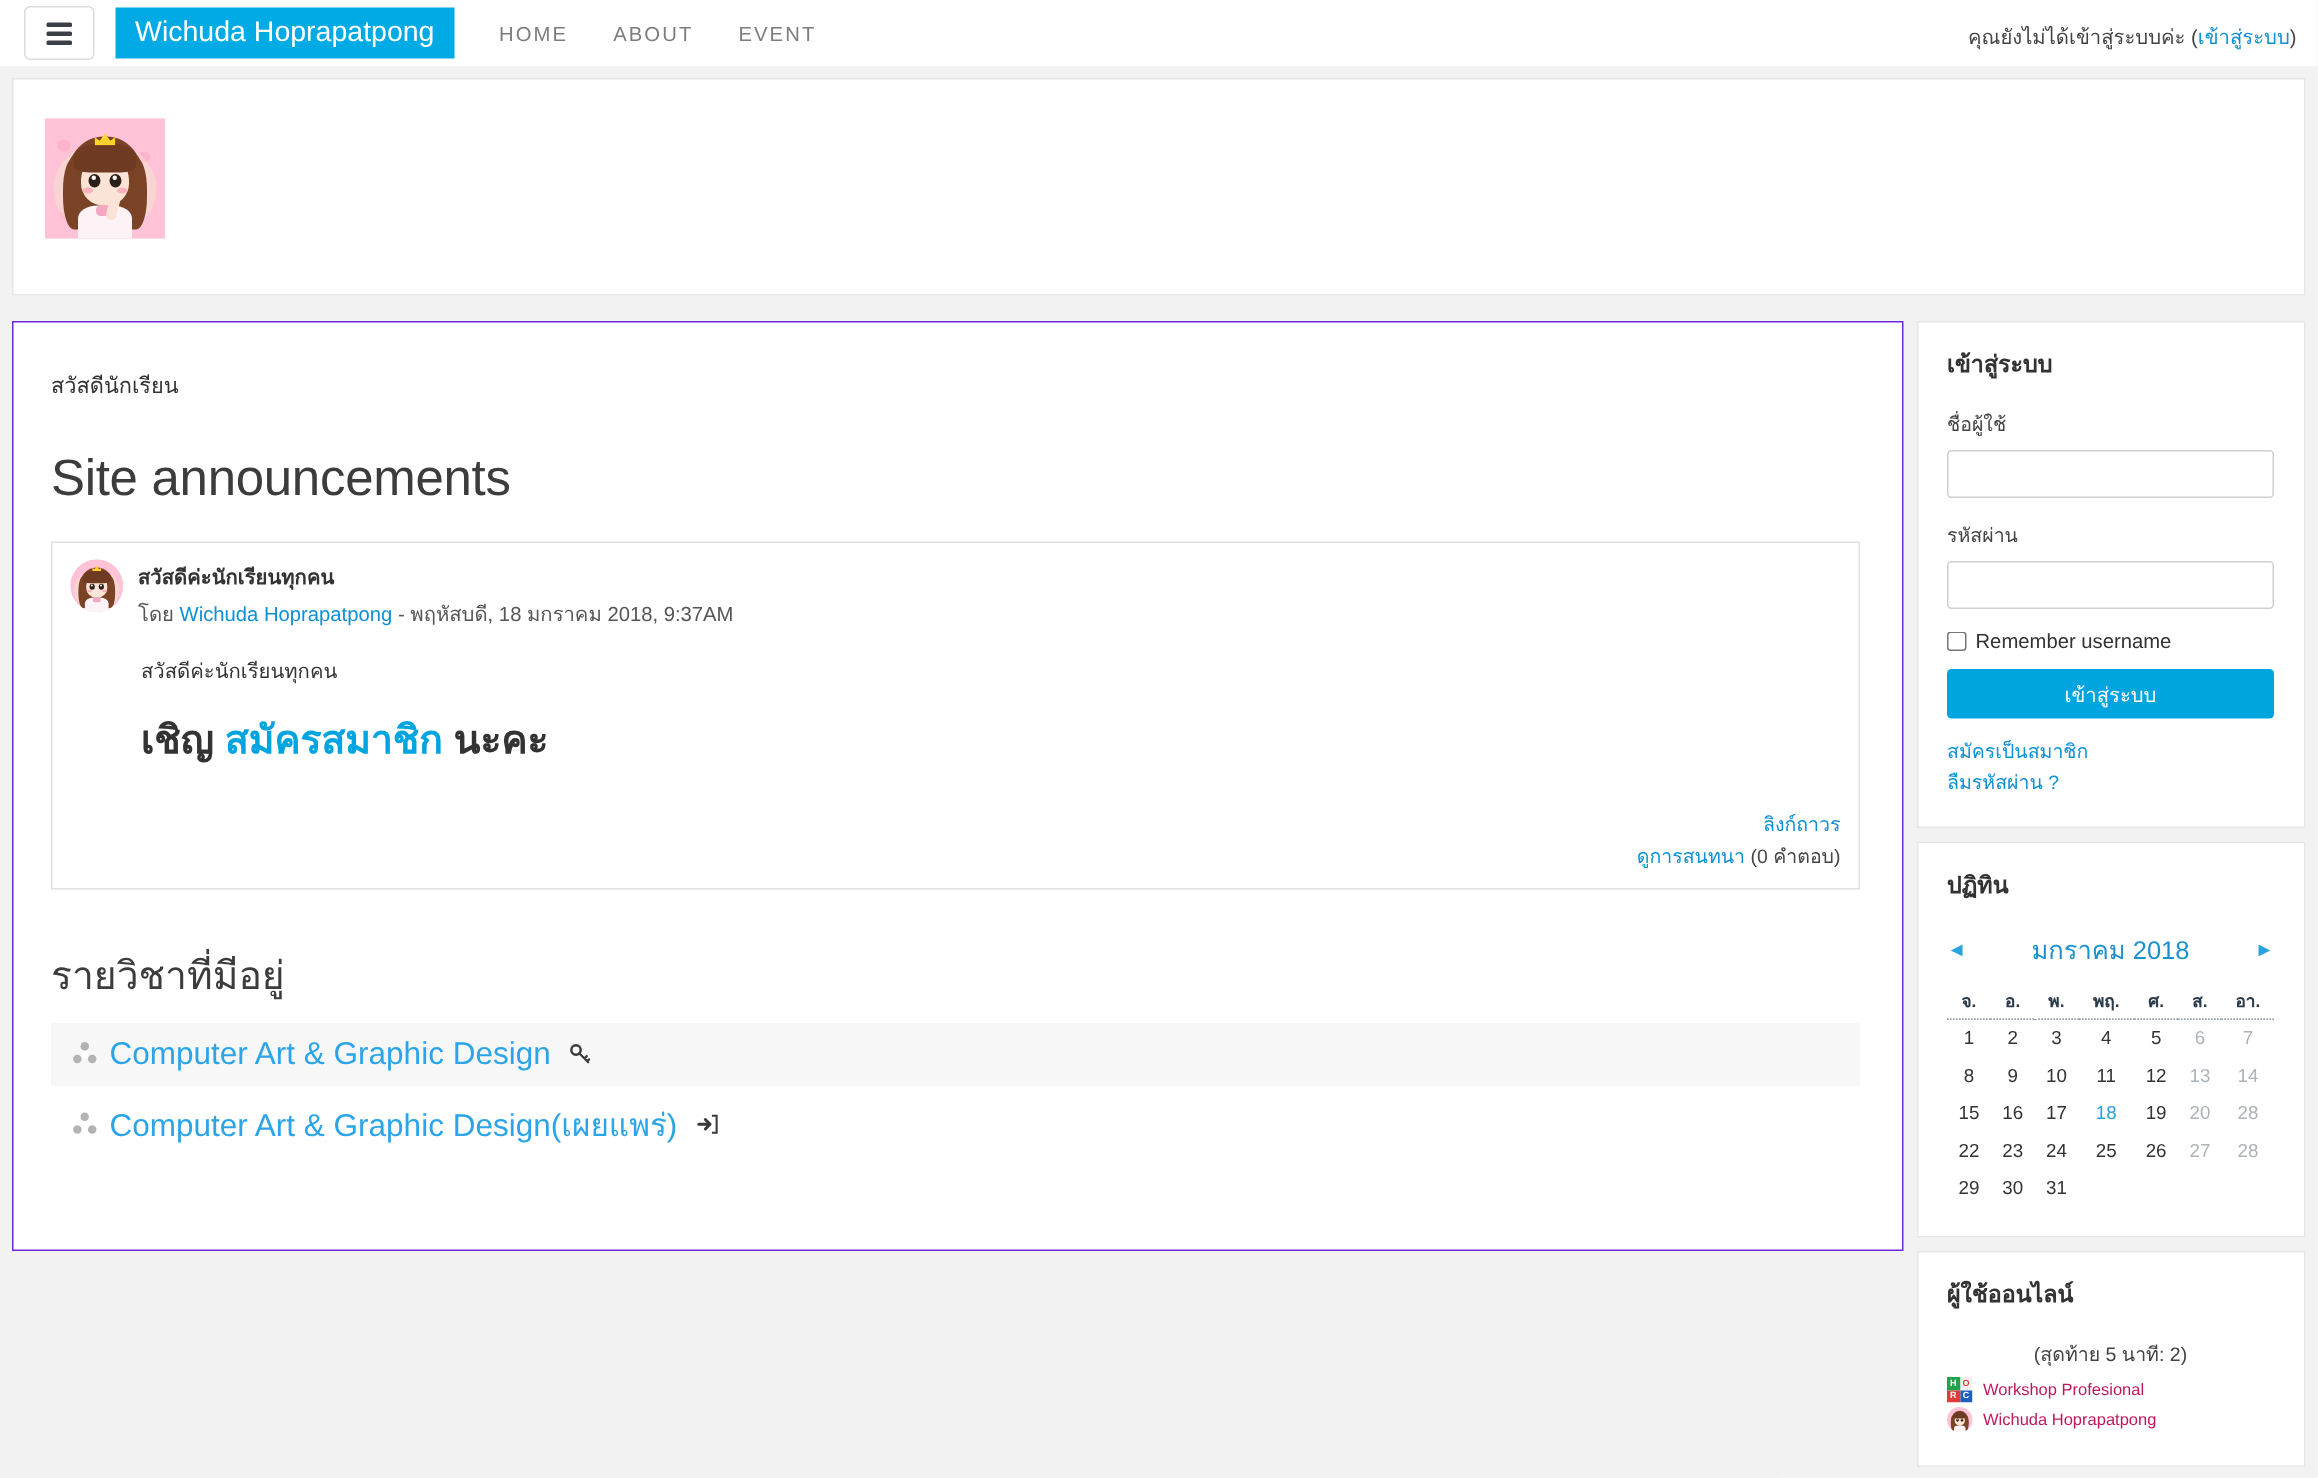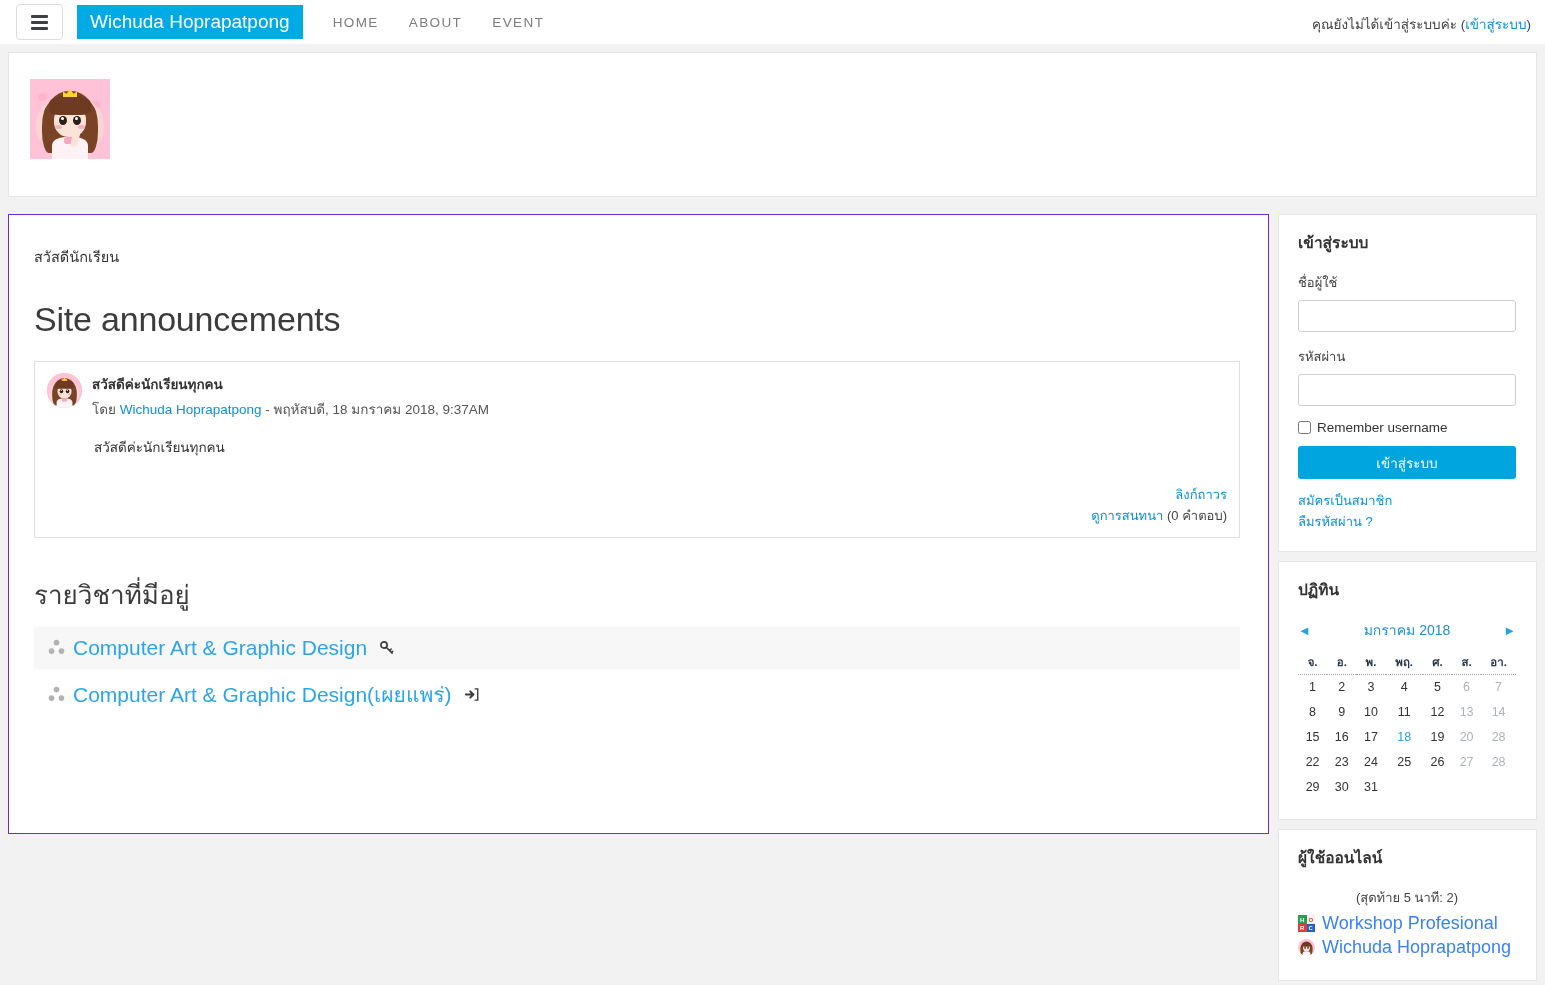--- a/index.html
+++ b/index.html
@@ -226,41 +226,41 @@
   .login-links a {
     display: block; color: #0f90d4; font-size: 13px; text-decoration: none;
   }
 
   
   .cal-nav {
     display: flex; align-items: center; justify-content: space-between;
     margin: 8px 0 8px 0;
   }
   .cal-arrow { color: #29a3dd; font-size: 13px; cursor: pointer; }
-  .cal-month { color: #1b8fd0; font-size: 14px; }
+  .cal-month { color: #1b8fd0; font-size: 17px; }
   table.cal { width: 100%; border-collapse: collapse; }
   table.cal th {
     font-size: 11.5px; color: #2b3a4a; font-weight: bold;
     padding: 4px 0 3px 0;
     border-bottom: 1px dotted #9aa4ad;
   }
   table.cal td {
     font-size: 12.5px; color: #333; text-align: center;
     padding: 5px 0 6px 0;
   }
   table.cal td.weekend { color: #aeb3b8; }
   table.cal td.today { color: #29a3dd; }
 
   
   .online-count { font-size: 13px; color: #444; text-align: center; margin-bottom: 5px; }
   .online-user {
     display: flex; align-items: center; gap: 7px;
     margin-bottom: 3px;
   }
-  .online-user a { color: #3b82f6; font-size: 18px; text-decoration: none; }
+  .online-user a { color: #be185d; font-size: 11px; text-decoration: none; }
   .ou-avatar { width: 17px; height: 17px; flex: none; position: relative; overflow: hidden; }
   .ou-avatar.round { border-radius: 50%; }
   .ou-avatar .mini { position:absolute; inset:0; transform: scale(0.2125); transform-origin: 0 0; width:80px; height:80px; }
   .logo-tile { position:absolute; width:50%; height:50%; }
   .logo-tile.tl { left:0; top:0; background:#22a24c; }
   .logo-tile.tr { left:50%; top:0; background:#f2f2f2; }
   .logo-tile.bl { left:0; top:50%; background:#e03a3a; }
   .logo-tile.br { left:50%; top:50%; background:#1f5fbf; }
   .logo-tile span {
     position:absolute; inset:0; display:flex; align-items:center; justify-content:center;
@@ -341,20 +341,21 @@
             </div>
           </div>
           <div>
             <div class="post-subject">สวัสดีค่ะนักเรียนทุกคน</div>
             <div class="post-byline"><span>โดย </span><a>Wichuda Hoprapatpong</a><span> - พฤหัสบดี, 18 มกราคม 2018, 9:37AM</span></div>
           </div>
         </div>
 
         <div class="post-body">
           <p class="small">สวัสดีค่ะนักเรียนทุกคน</p>
+          <p class="big"><span>เชิญ </span><a>สมัครสมาชิก</a><span> นะคะ</span></p>
         </div>
 
         <div class="post-links">
           <div><a>ลิงก์ถาวร</a></div>
           <div><a>ดูการสนทนา</a><span> (0 คำตอบ)</span></div>
         </div>
       </div>
 
       <h2 class="courses-title">รายวิชาที่มีอยู่</h2>
 

